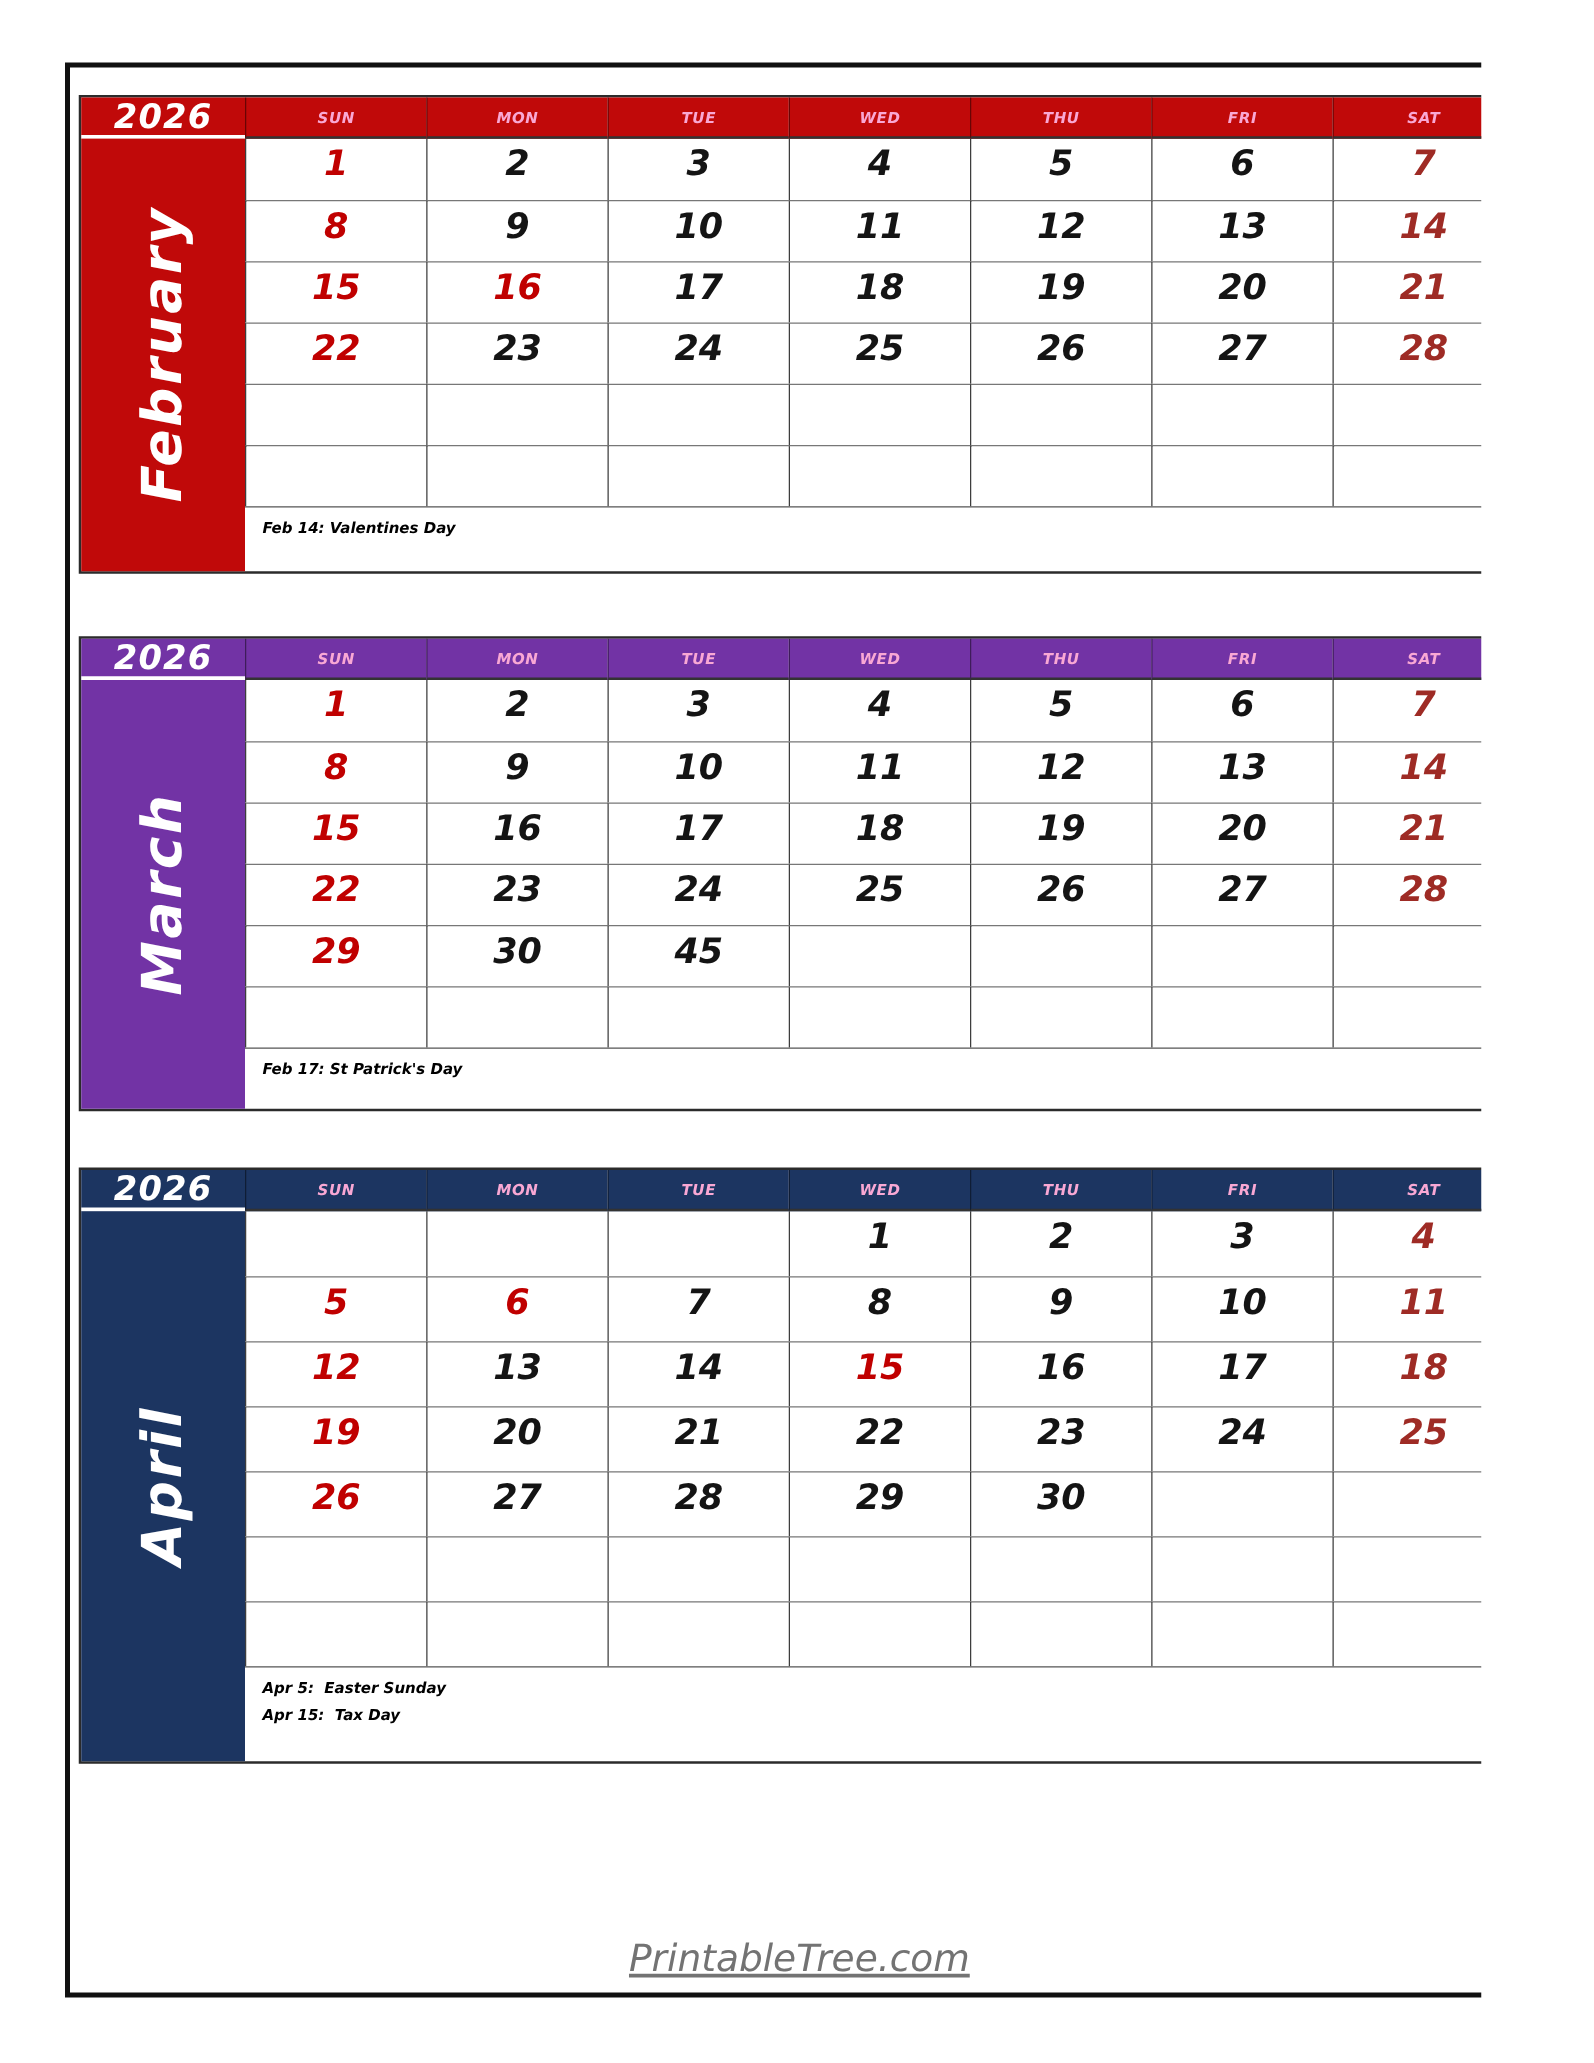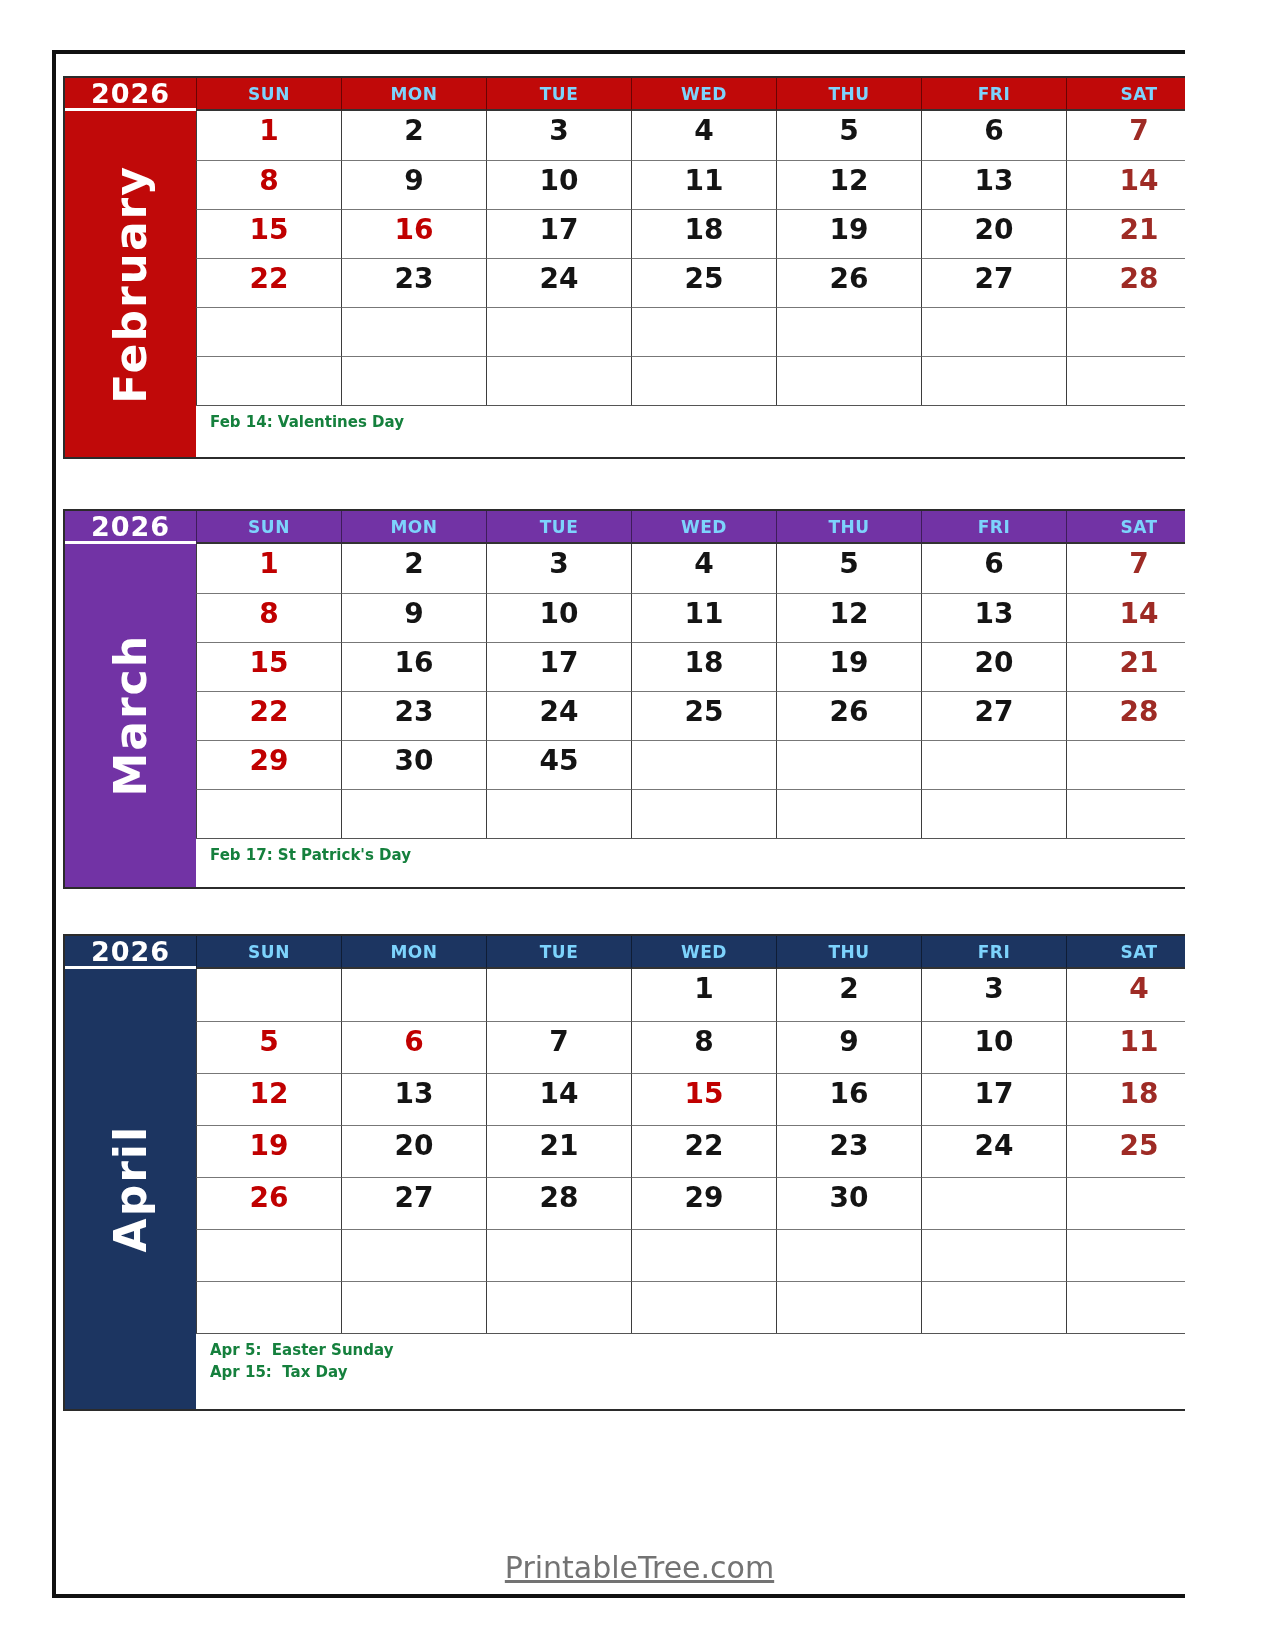--- a/index.html
+++ b/index.html
@@ -1,35 +1,35 @@
 <!DOCTYPE html>
 <html><head>
 <meta charset="utf-8">
 <style>
   html,body{margin:0;padding:0;background:#ffffff;}
   body{font-family:"DejaVu Sans","Liberation Sans",sans-serif;}
-  #canvas{position:relative;width:1185px;height:1650px;background:#ffffff;overflow:hidden;}
+  #canvas{position:relative;width:1185px;height:1650px;background:#ffffff;overflow:hidden;font-style:italic;}
   #page{position:absolute;left:52px;top:50px;width:1167px;height:1540px;border:4px solid #111111;background:#ffffff;}
   .month-block{position:absolute;left:7px;}
   .month-table{display:grid;border:2px solid #2b2b2b;background:#ffffff;}
   .year-cell{grid-column:1;grid-row:1;display:flex;align-items:center;justify-content:center;
     color:#ffffff;font-weight:bold;font-size:27px;letter-spacing:1px;border-bottom:3px solid #ffffff;}
-  .day-header{display:flex;align-items:center;justify-content:center;color:#7dd3fc;font-weight:bold;
-    font-size:17px;letter-spacing:0.5px;border-left:1px solid rgba(0,0,0,0.45);border-bottom:2px solid #333333;}
+  .day-header{display:flex;align-items:center;justify-content:center;color:#f9a8d4;font-weight:bold;
+    font-size:12px;letter-spacing:0.5px;border-left:1px solid rgba(0,0,0,0.45);border-bottom:2px solid #333333;}
   .sidebar{grid-column:1;display:flex;align-items:center;justify-content:center;}
   .sidebar-label{writing-mode:vertical-rl;transform:rotate(180deg);color:#ffffff;font-weight:bold;
     font-size:44px;letter-spacing:2px;}
   .date-cell{border-left:1px solid #3d3d3d;border-top:1px solid #777777;display:flex;
     justify-content:center;align-items:flex-start;padding-top:3px;font-weight:bold;font-size:28px;color:#141414;}
   .date-cell.row-first{border-top:none;}
   .date-cell.sun{color:#C00000;}
   .date-cell.sat{color:#9E2B25;}
   .date-cell.hol{color:#C00000;}
   .holiday-area{grid-column:2 / -1;border-top:1px solid #555555;padding:5px 0 0 14px;}
-  .holiday-line{color:#15803d;font-weight:bold;font-size:15px;line-height:22px;white-space:pre-wrap;}
+  .holiday-line{color:#000000;font-weight:bold;font-size:12px;line-height:22px;white-space:pre-wrap;}
   #footer{position:absolute;left:0;right:0;top:1496px;text-align:center;}
   #footer a{color:#737373;font-size:30px;text-decoration:underline;font-weight:normal;}
 </style>
 </head>
 <body>
 
 <div id="canvas">
   <div id="page">
     <div id="months-root">
         <div class="month-block" style="top: 22px; width: 1150px;">

